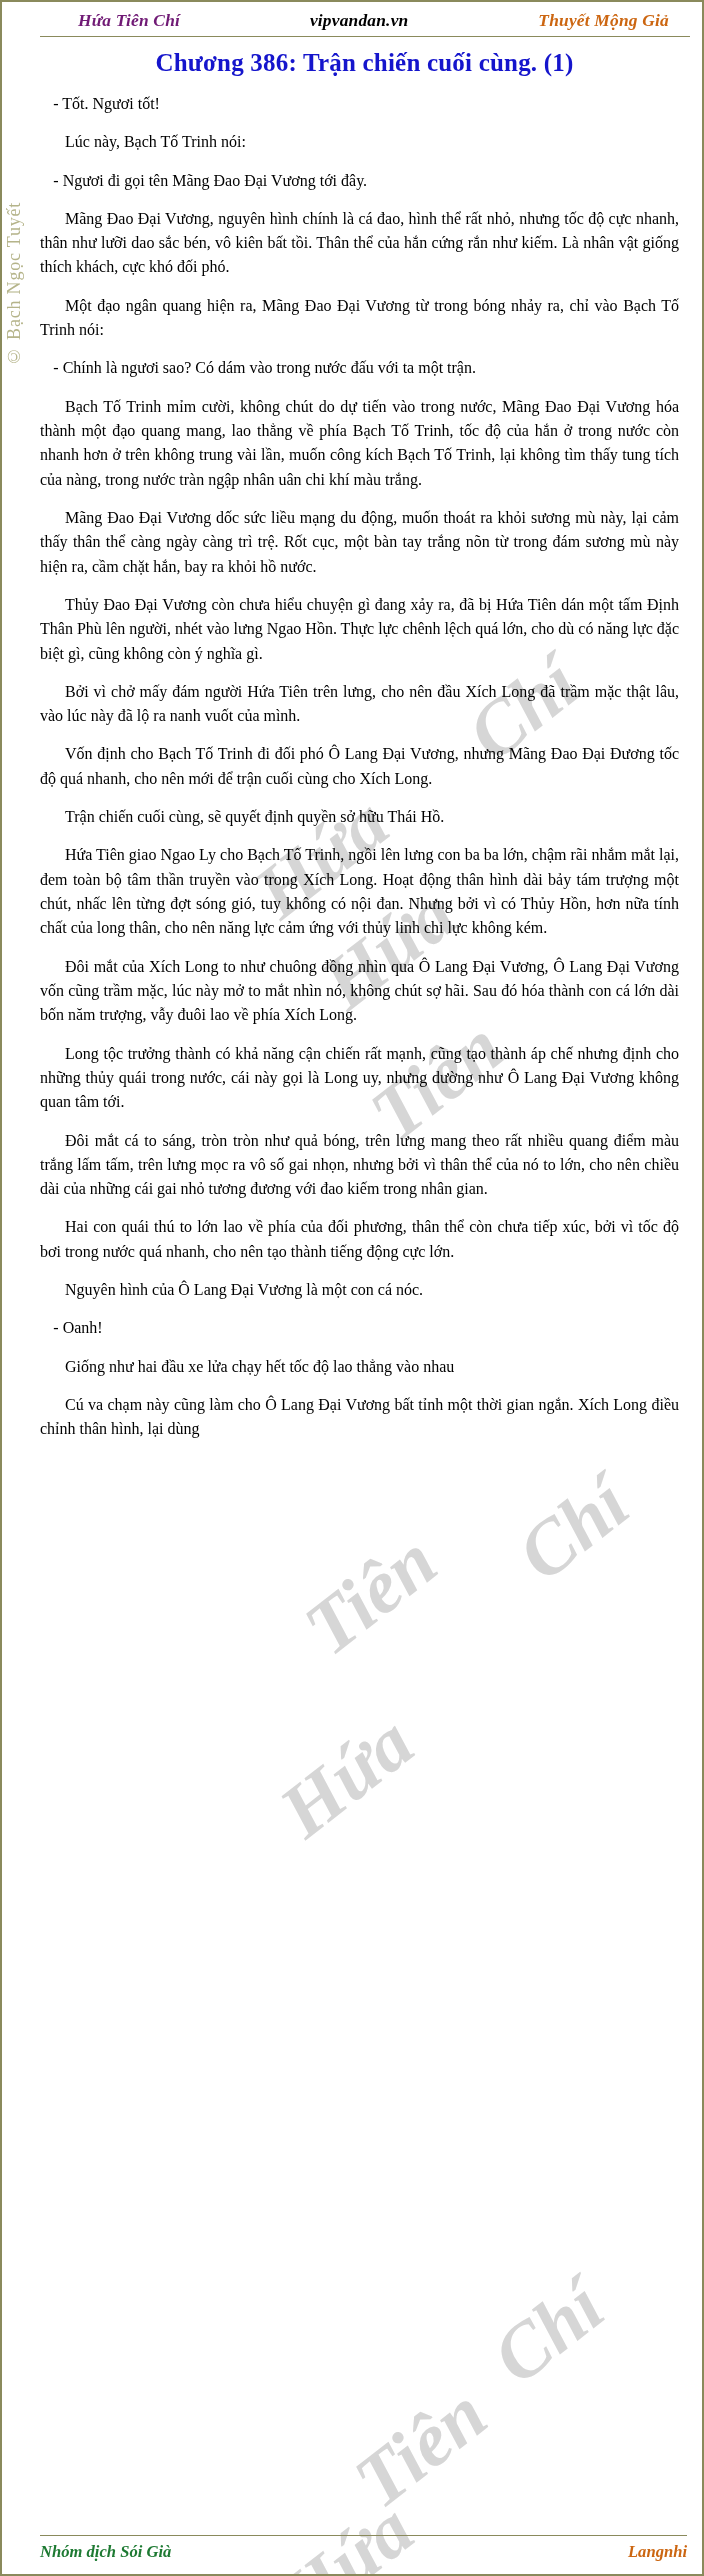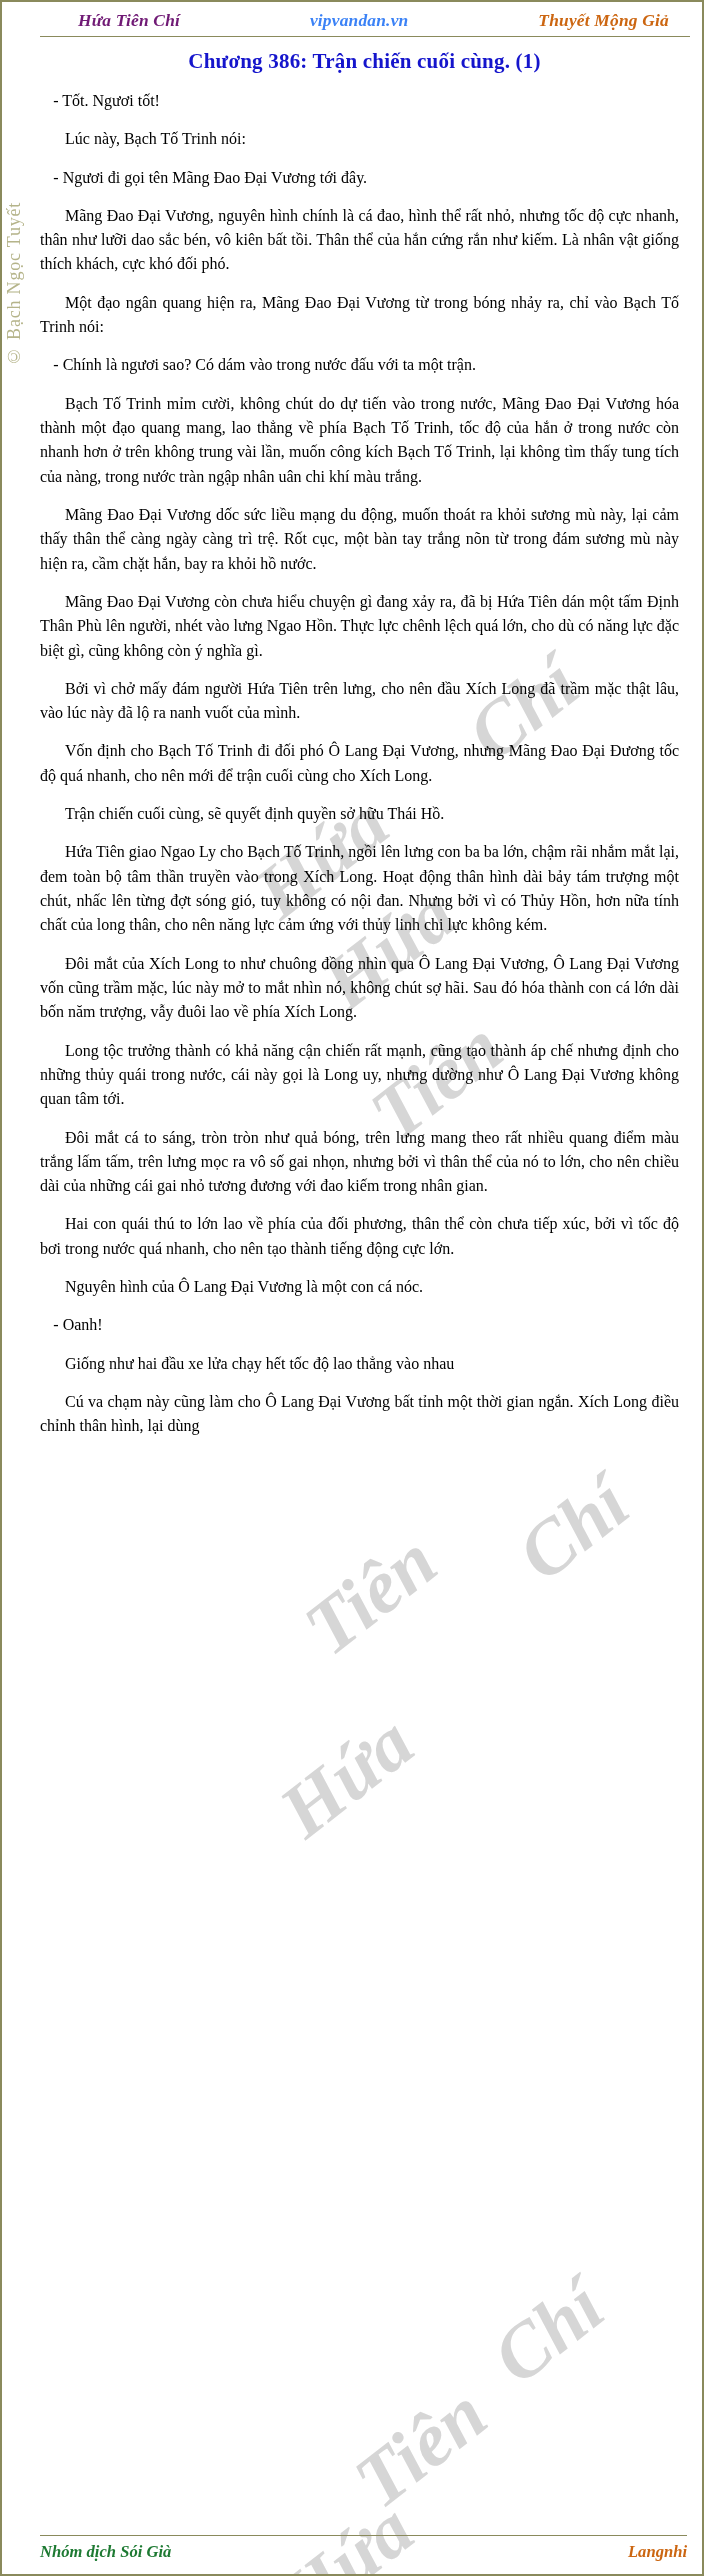--- a/index.html
+++ b/index.html
@@ -50,21 +50,21 @@
     border-bottom: 1.7px solid #8a8a5c;
     margin: 0 11.6px 0 38px;
   }
   #header-bar .h-item {
     font-style: italic;
     font-weight: bold;
     font-size: 17.4px;
     letter-spacing: 0.2px;
   }
   #hdr-left  { color: #701a75; }
-  #hdr-mid   { color: #3b82f6; font-weight: bold; text-align: center; }
+  #hdr-mid   { color: #000000; font-weight: bold; text-align: center; }
   #hdr-right { color: #cc6611; }
 
   
   #copyright-rail {
     position: absolute;
     left: 1.7px;
     top: 33px;
     z-index: 3;
     width: 28px;
     height: 331px;
@@ -78,21 +78,21 @@
     transform: rotate(180deg);
     transform-origin: center;
   }
 
   
   #chapter-title {
     position: relative;
     z-index: 2;
     text-align: center;
     color: #1515cc;
-    font-size: 21px;
+    font-size: 25px;
     font-weight: bold;
     margin: 11.6px 25px 15px 50px;
     letter-spacing: 0.2px;
   }
 
   
   #article {
     position: relative;
     z-index: 2;
     margin: 0 23px 8px 38px;
@@ -162,21 +162,21 @@
 
   <div id="article">
       <p class="dialog">- Tốt. Ngươi tốt!</p>
       <p class="">Lúc này, Bạch Tố Trinh nói:</p>
       <p class="dialog">- Ngươi đi gọi tên Mãng Đao Đại Vương tới đây.</p>
       <p class="">Mãng Đao Đại Vương, nguyên hình chính là cá đao, hình thể rất nhỏ, nhưng tốc độ cực nhanh, thân như lưỡi dao sắc bén, vô kiên bất tồi. Thân thể của hắn cứng rắn như kiếm. Là nhân vật giống thích khách, cực khó đối phó.</p>
       <p class="">Một đạo ngân quang hiện ra, Mãng Đao Đại Vương từ trong bóng nhảy ra, chỉ vào Bạch Tố Trinh nói:</p>
       <p class="dialog">- Chính là ngươi sao? Có dám vào trong nước đấu với ta một trận.</p>
       <p class="">Bạch Tố Trinh mỉm cười, không chút do dự tiến vào trong nước, Mãng Đao Đại Vương hóa thành một đạo quang mang, lao thẳng về phía Bạch Tố Trinh, tốc độ của hắn ở trong nước còn nhanh hơn ở trên không trung vài lần, muốn công kích Bạch Tố Trinh, lại không tìm thấy tung tích của nàng, trong nước tràn ngập nhân uân chi khí màu trắng.</p>
       <p class="">Mãng Đao Đại Vương dốc sức liều mạng du động, muốn thoát ra khỏi sương mù này, lại cảm thấy thân thể càng ngày càng trì trệ. Rốt cục, một bàn tay trắng nõn từ trong đám sương mù này hiện ra, cầm chặt hắn, bay ra khỏi hồ nước.</p>
-      <p class="">Mãng Đao Đại Vương còn chưa hiểu chuyện gì đang xảy ra, đã bị Hứa Tiên dán một tấm Định Thân Phù lên người, nhét vào lưng Ngao Hồn. Thực lực chênh lệch quá lớn, cho dù có năng lực đặc biệt gì, cũng không còn ý nghĩa gì.</p>
+      <p class="">Thủy Đao Đại Vương còn chưa hiểu chuyện gì đang xảy ra, đã bị Hứa Tiên dán một tấm Định Thân Phù lên người, nhét vào lưng Ngao Hồn. Thực lực chênh lệch quá lớn, cho dù có năng lực đặc biệt gì, cũng không còn ý nghĩa gì.</p>
       <p class="">Bởi vì chở mấy đám người Hứa Tiên trên lưng, cho nên đầu Xích Long đã trầm mặc thật lâu, vào lúc này đã lộ ra nanh vuốt của mình.</p>
       <p class="">Vốn định cho Bạch Tố Trinh đi đối phó Ô Lang Đại Vương, nhưng Mãng Đao Đại Đương tốc độ quá nhanh, cho nên mới để trận cuối cùng cho Xích Long.</p>
       <p class="">Trận chiến cuối cùng, sẽ quyết định quyền sở hữu Thái Hồ.</p>
       <p class="">Hứa Tiên giao Ngao Ly cho Bạch Tố Trinh, ngồi lên lưng con ba ba lớn, chậm rãi nhắm mắt lại, đem toàn bộ tâm thần truyền vào trong Xích Long. Hoạt động thân hình dài bảy tám trượng một chút, nhấc lên từng đợt sóng gió, tuy không có nội đan. Nhưng bởi vì có Thủy Hồn, hơn nữa tính chất của long thân, cho nên năng lực cảm ứng với thủy linh chi lực không kém.</p>
       <p class="">Đôi mắt của Xích Long to như chuông đồng nhìn qua Ô Lang Đại Vương, Ô Lang Đại Vương vốn cũng trầm mặc, lúc này mở to mắt nhìn nó, không chút sợ hãi. Sau đó hóa thành con cá lớn dài bốn năm trượng, vẫy đuôi lao về phía Xích Long.</p>
       <p class="">Long tộc trưởng thành có khả năng cận chiến rất mạnh, cũng tạo thành áp chế nhưng định cho những thủy quái trong nước, cái này gọi là Long uy, nhưng dường như Ô Lang Đại Vương không quan tâm tới.</p>
       <p class="">Đôi mắt cá to sáng, tròn tròn như quả bóng, trên lưng mang theo rất nhiều quang điểm màu trắng lấm tấm, trên lưng mọc ra vô số gai nhọn, nhưng bởi vì thân thể của nó to lớn, cho nên chiều dài của những cái gai nhỏ tương đương với đao kiếm trong nhân gian.</p>
       <p class="">Hai con quái thú to lớn lao về phía của đối phương, thân thể còn chưa tiếp xúc, bởi vì tốc độ bơi trong nước quá nhanh, cho nên tạo thành tiếng động cực lớn.</p>
       <p class="">Nguyên hình của Ô Lang Đại Vương là một con cá nóc.</p>
       <p class="dialog">- Oanh!</p>

